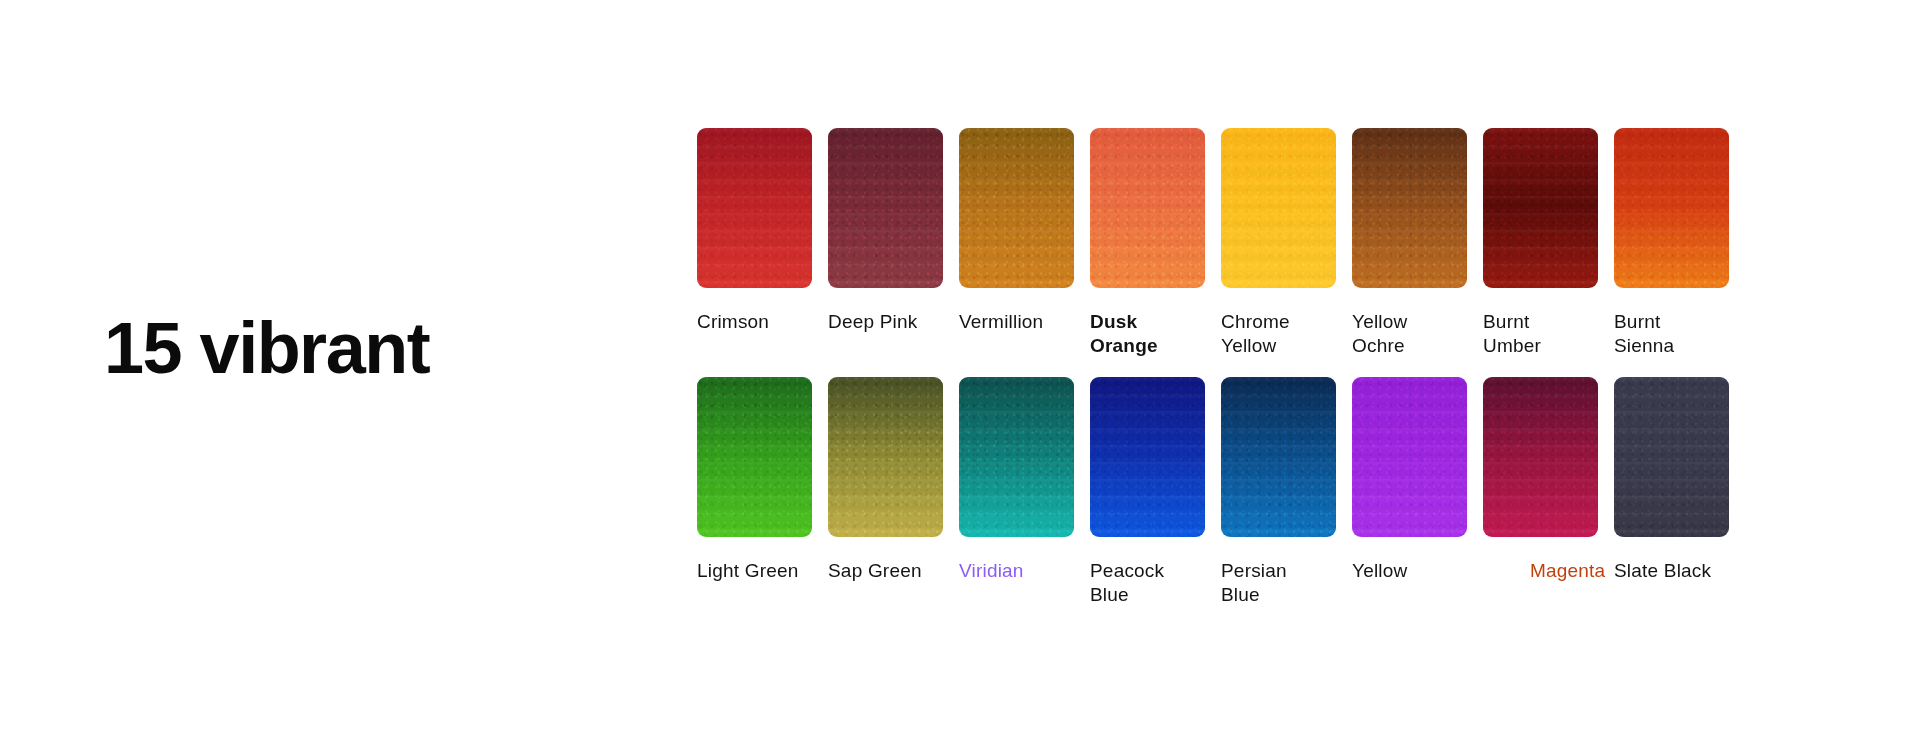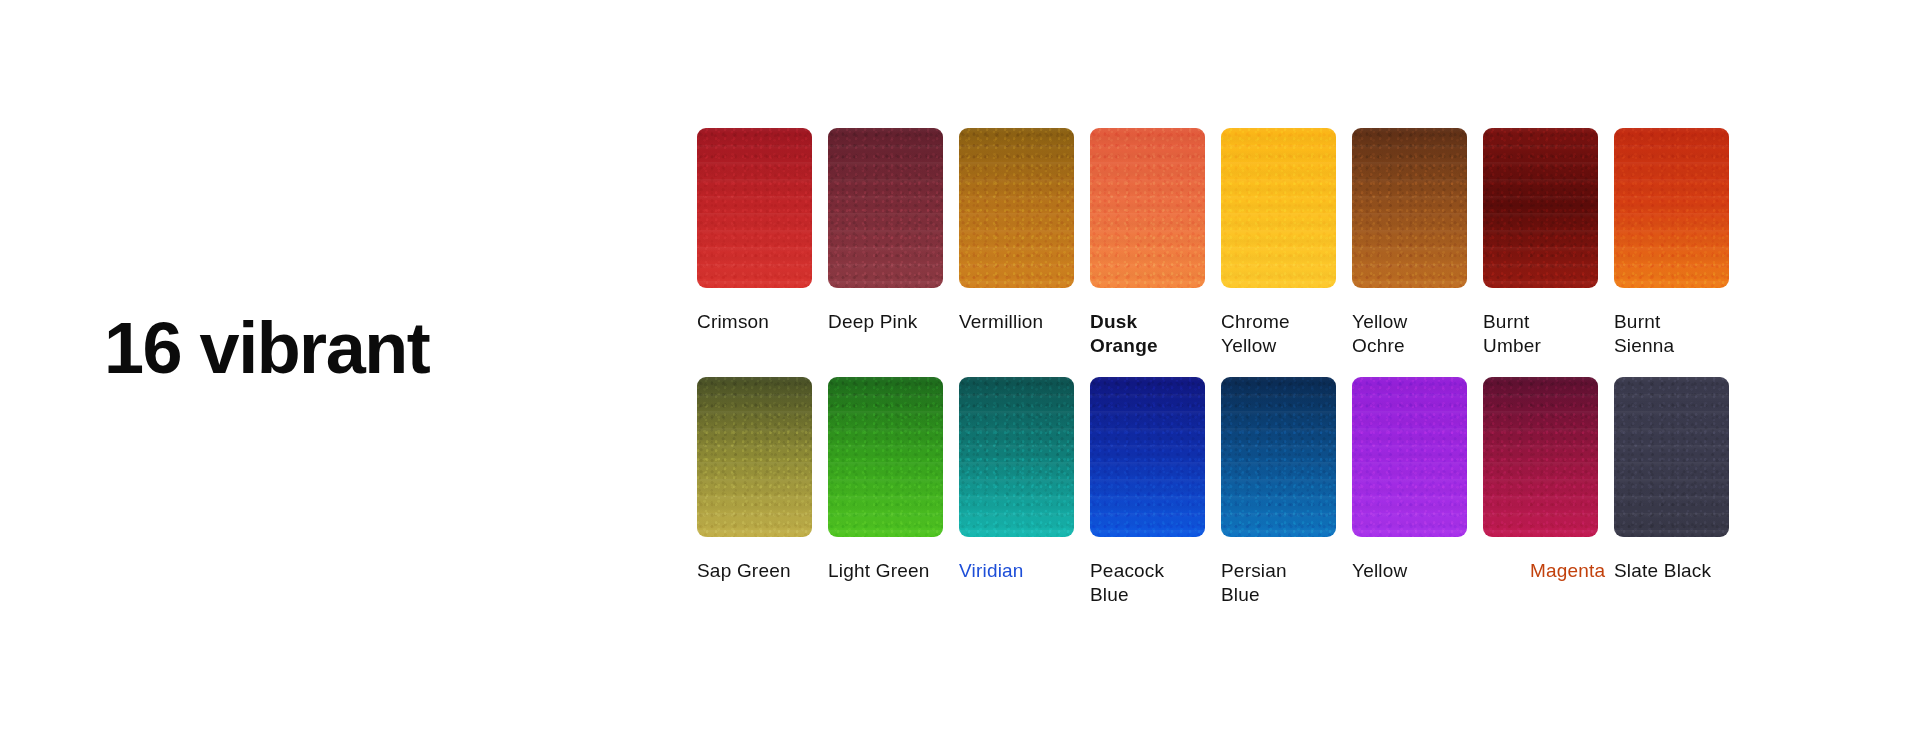--- a/index.html
+++ b/index.html
@@ -103,21 +103,21 @@
     letter-spacing: .2px;
     color: #141414;
     font-weight: 400;
     white-space: pre-line;
   }
 </style>
 </head>
 <body>
 
 <div id="headline">
-  <div class="line">16 vibrant</div>
+  <div class="line">15 vibrant</div>
 </div>
 
 <div id="palette">
     <div class="swatch-row">
       <div class="swatch-cell">
         <div class="swatch-chip" style="background: linear-gradient(rgb(158, 22, 33) 0%, rgb(194, 36, 39) 48%, rgb(217, 52, 47) 100%);"></div>
         <div class="swatch-label" style="color: rgb(20, 20, 20);">Crimson</div>
       </div>
       <div class="swatch-cell">
         <div class="swatch-chip" style="background: linear-gradient(rgb(99, 32, 46) 0%, rgb(123, 43, 56) 48%, rgb(142, 58, 68) 100%);"></div>
@@ -148,30 +148,30 @@
 Umber</div>
       </div>
       <div class="swatch-cell">
         <div class="swatch-chip" style="background: linear-gradient(rgb(194, 42, 16) 0%, rgb(214, 62, 18) 48%, rgb(239, 125, 24) 100%);"></div>
         <div class="swatch-label" style="color: rgb(20, 20, 20);">Burnt
 Sienna</div>
       </div>
     </div>
     <div class="swatch-row">
       <div class="swatch-cell">
+        <div class="swatch-chip" style="background: linear-gradient(rgb(29, 106, 28) 0%, rgb(53, 160, 29) 48%, rgb(80, 197, 33) 100%);"></div>
+        <div class="swatch-label" style="color: rgb(20, 20, 20);">Light Green</div>
+      </div>
+      <div class="swatch-cell">
         <div class="swatch-chip" style="background: linear-gradient(rgb(71, 79, 37) 0%, rgb(141, 138, 53) 48%, rgb(194, 176, 74) 100%);"></div>
         <div class="swatch-label" style="color: rgb(20, 20, 20);">Sap Green</div>
       </div>
       <div class="swatch-cell">
-        <div class="swatch-chip" style="background: linear-gradient(rgb(29, 106, 28) 0%, rgb(53, 160, 29) 48%, rgb(80, 197, 33) 100%);"></div>
-        <div class="swatch-label" style="color: rgb(20, 20, 20);">Light Green</div>
-      </div>
-      <div class="swatch-cell">
         <div class="swatch-chip" style="background: linear-gradient(rgb(13, 81, 79) 0%, rgb(16, 127, 122) 48%, rgb(22, 184, 176) 100%);"></div>
-        <div class="swatch-label" style="color: #1d4ed8;">Viridian</div>
+        <div class="swatch-label" style="color: #8b5cf6;">Viridian</div>
       </div>
       <div class="swatch-cell">
         <div class="swatch-chip" style="background: linear-gradient(rgb(16, 22, 128) 0%, rgb(15, 47, 174) 48%, rgb(14, 89, 226) 100%);"></div>
         <div class="swatch-label" style="color: rgb(20, 20, 20);">Peacock
 Blue</div>
       </div>
       <div class="swatch-cell">
         <div class="swatch-chip" style="background: linear-gradient(rgb(10, 42, 82) 0%, rgb(12, 79, 140) 48%, rgb(15, 118, 194) 100%);"></div>
         <div class="swatch-label" style="color: rgb(20, 20, 20);">Persian
 Blue</div>

